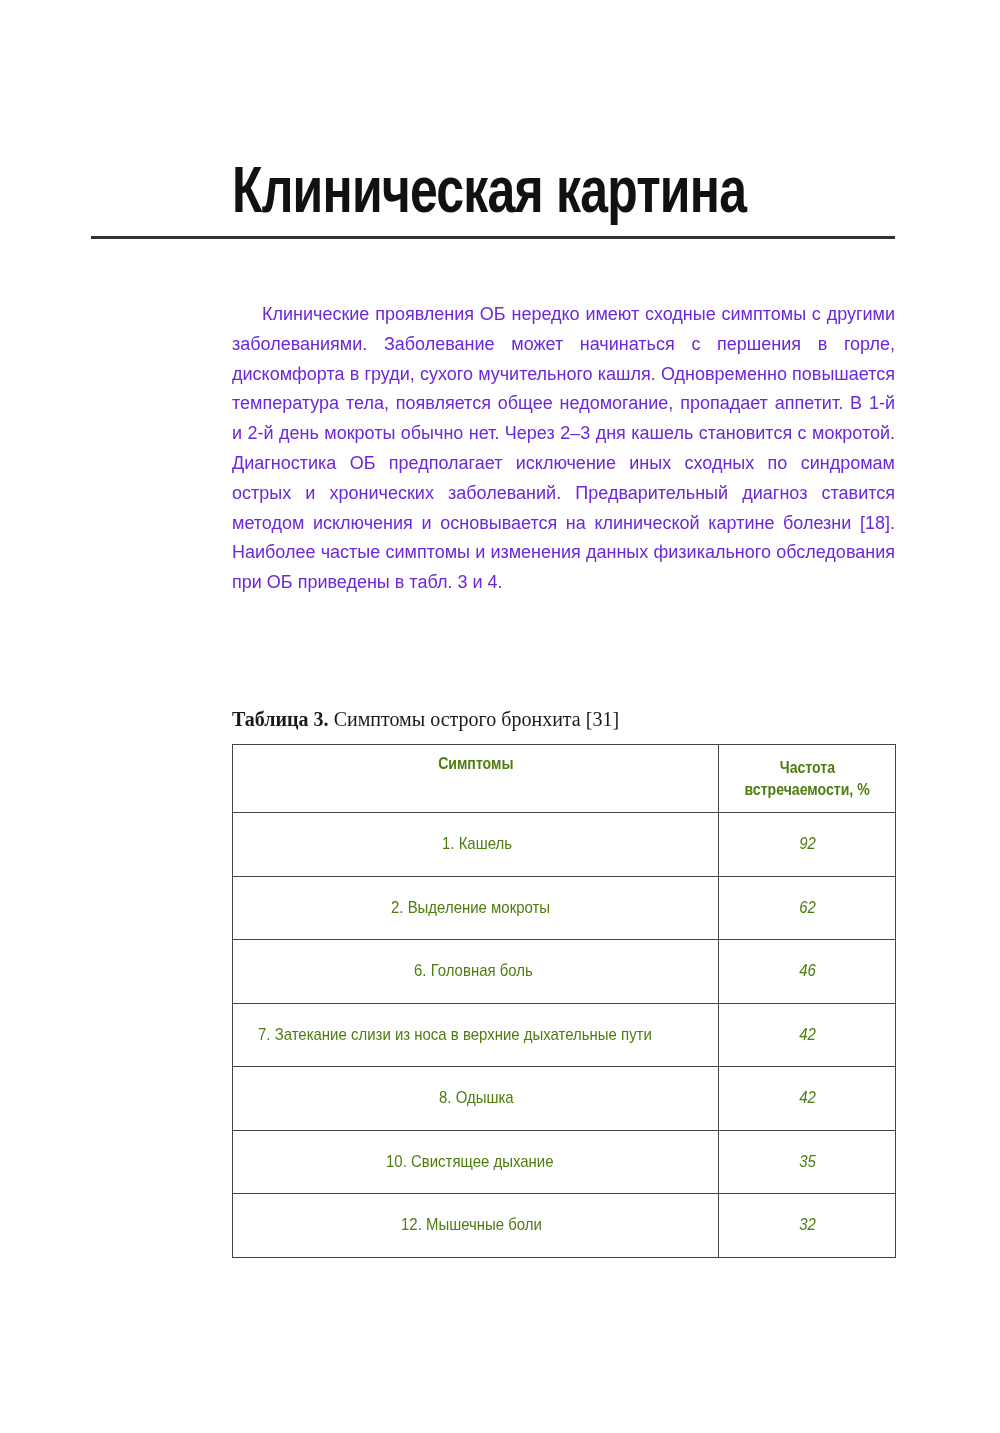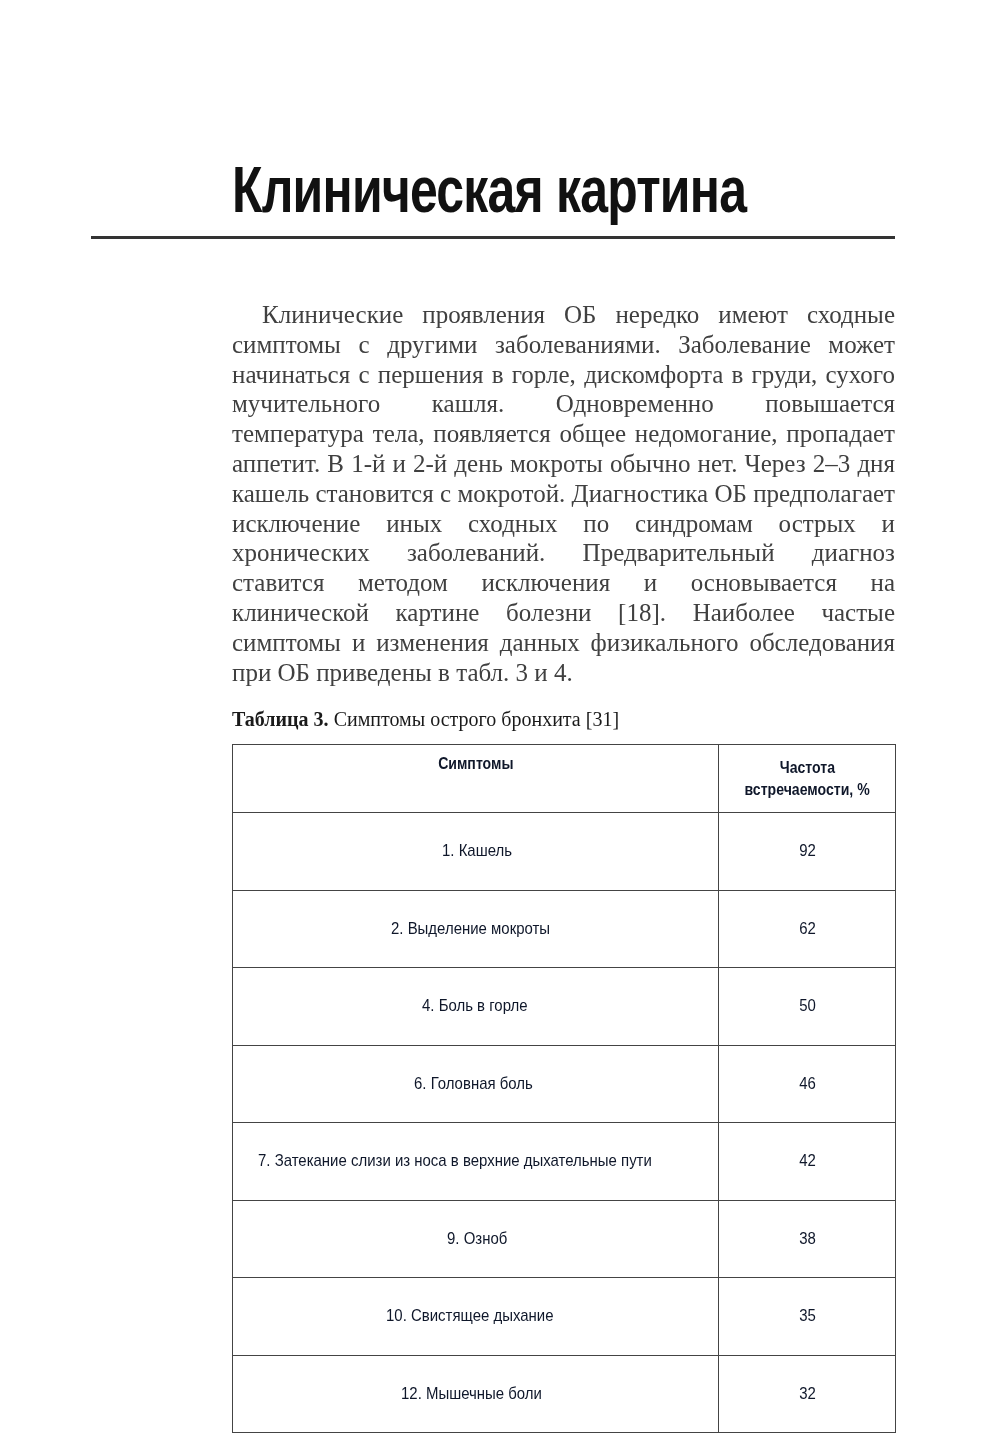--- a/index.html
+++ b/index.html
@@ -6,40 +6,40 @@
   body { width:1000px; height:1433px; position:relative; overflow:hidden; color:#1a1a1a; }
   .title {
     position:absolute; left:232px; top:150px;
     font-family:"Liberation Sans", sans-serif; font-weight:bold;
     font-size:64px; line-height:80px; letter-spacing:-1px;
     transform:scaleX(0.78); transform-origin:left center; white-space:nowrap; color:#111;
   }
   .rule { position:absolute; left:91px; top:236px; width:804px; height:3px; background:#333; }
   .body-text {
     position:absolute; left:232px; top:300px; width:663px;
-    font-family:Liberation Serif, serif; font-size:25px; line-height:29.8px;
-    text-align:justify; color:#404040;
+    font-family:Liberation Sans, sans-serif; font-size:18px; line-height:29.8px;
+    text-align:justify; color:#6d28d9;
   }
   .body-text p { margin:0; text-indent:30px; }
   .caption {
     position:absolute; left:232px; top:705px;
     font-family:"Liberation Serif", serif; font-size:20px; line-height:28px; color:#1a1a1a;
   }
   .caption b { font-weight:bold; }
   table {
     position:absolute; left:232px; top:744px; width:664px;
     border-collapse:collapse;
-    font-family:"Liberation Sans", sans-serif; font-size:17px; color:#0f172a;
+    font-family:"Liberation Sans", sans-serif; font-size:17px; color:#4d7c0f;
   }
   td, th { border:1.5px solid #444; }
   th { height:58px; font-weight:bold; font-size:16px; line-height:22px; vertical-align:middle; }
   th.c1 { text-align:center; vertical-align:top; padding-top:8px; }
   th.c2 { width:174px; text-align:center; }
   td { height:40.5px; padding:0 0 0 12px;text-align:center; }
-  td.v { text-align:center; padding:18px; }
+  td.v { text-align:center; padding:11px;font-style:italic; }
   .cond { display:inline-block; transform:scaleX(0.88); transform-origin:left center; white-space:nowrap; }
   .condc { display:inline-block; transform:scaleX(0.88); transform-origin:center center; white-space:nowrap; }
 </style>
 </head>
 <body>
 
 <div class="title">Клиническая картина</div>
 <div class="rule"></div>
 
 <div class="body-text">
@@ -61,34 +61,30 @@
   <tbody>
     <tr>
         <td><span class="cond">1. Кашель</span></td>
         <td class="v"><span class="condc">92</span></td>
       </tr>
     <tr>
         <td><span class="cond">2. Выделение мокроты</span></td>
         <td class="v"><span class="condc">62</span></td>
       </tr>
     <tr>
-        <td><span class="cond">4. Боль в горле</span></td>
-        <td class="v"><span class="condc">50</span></td>
-      </tr>
-    <tr>
         <td><span class="cond">6. Головная боль</span></td>
         <td class="v"><span class="condc">46</span></td>
       </tr>
     <tr>
         <td><span class="cond">7. Затекание слизи из носа в верхние дыхательные пути</span></td>
         <td class="v"><span class="condc">42</span></td>
       </tr>
     <tr>
-        <td><span class="cond">9. Озноб</span></td>
-        <td class="v"><span class="condc">38</span></td>
+        <td><span class="cond">8. Одышка</span></td>
+        <td class="v"><span class="condc">42</span></td>
       </tr>
     <tr>
         <td><span class="cond">10. Свистящее дыхание</span></td>
         <td class="v"><span class="condc">35</span></td>
       </tr>
     <tr>
         <td><span class="cond">12. Мышечные боли</span></td>
         <td class="v"><span class="condc">32</span></td>
       </tr>
   </tbody>

